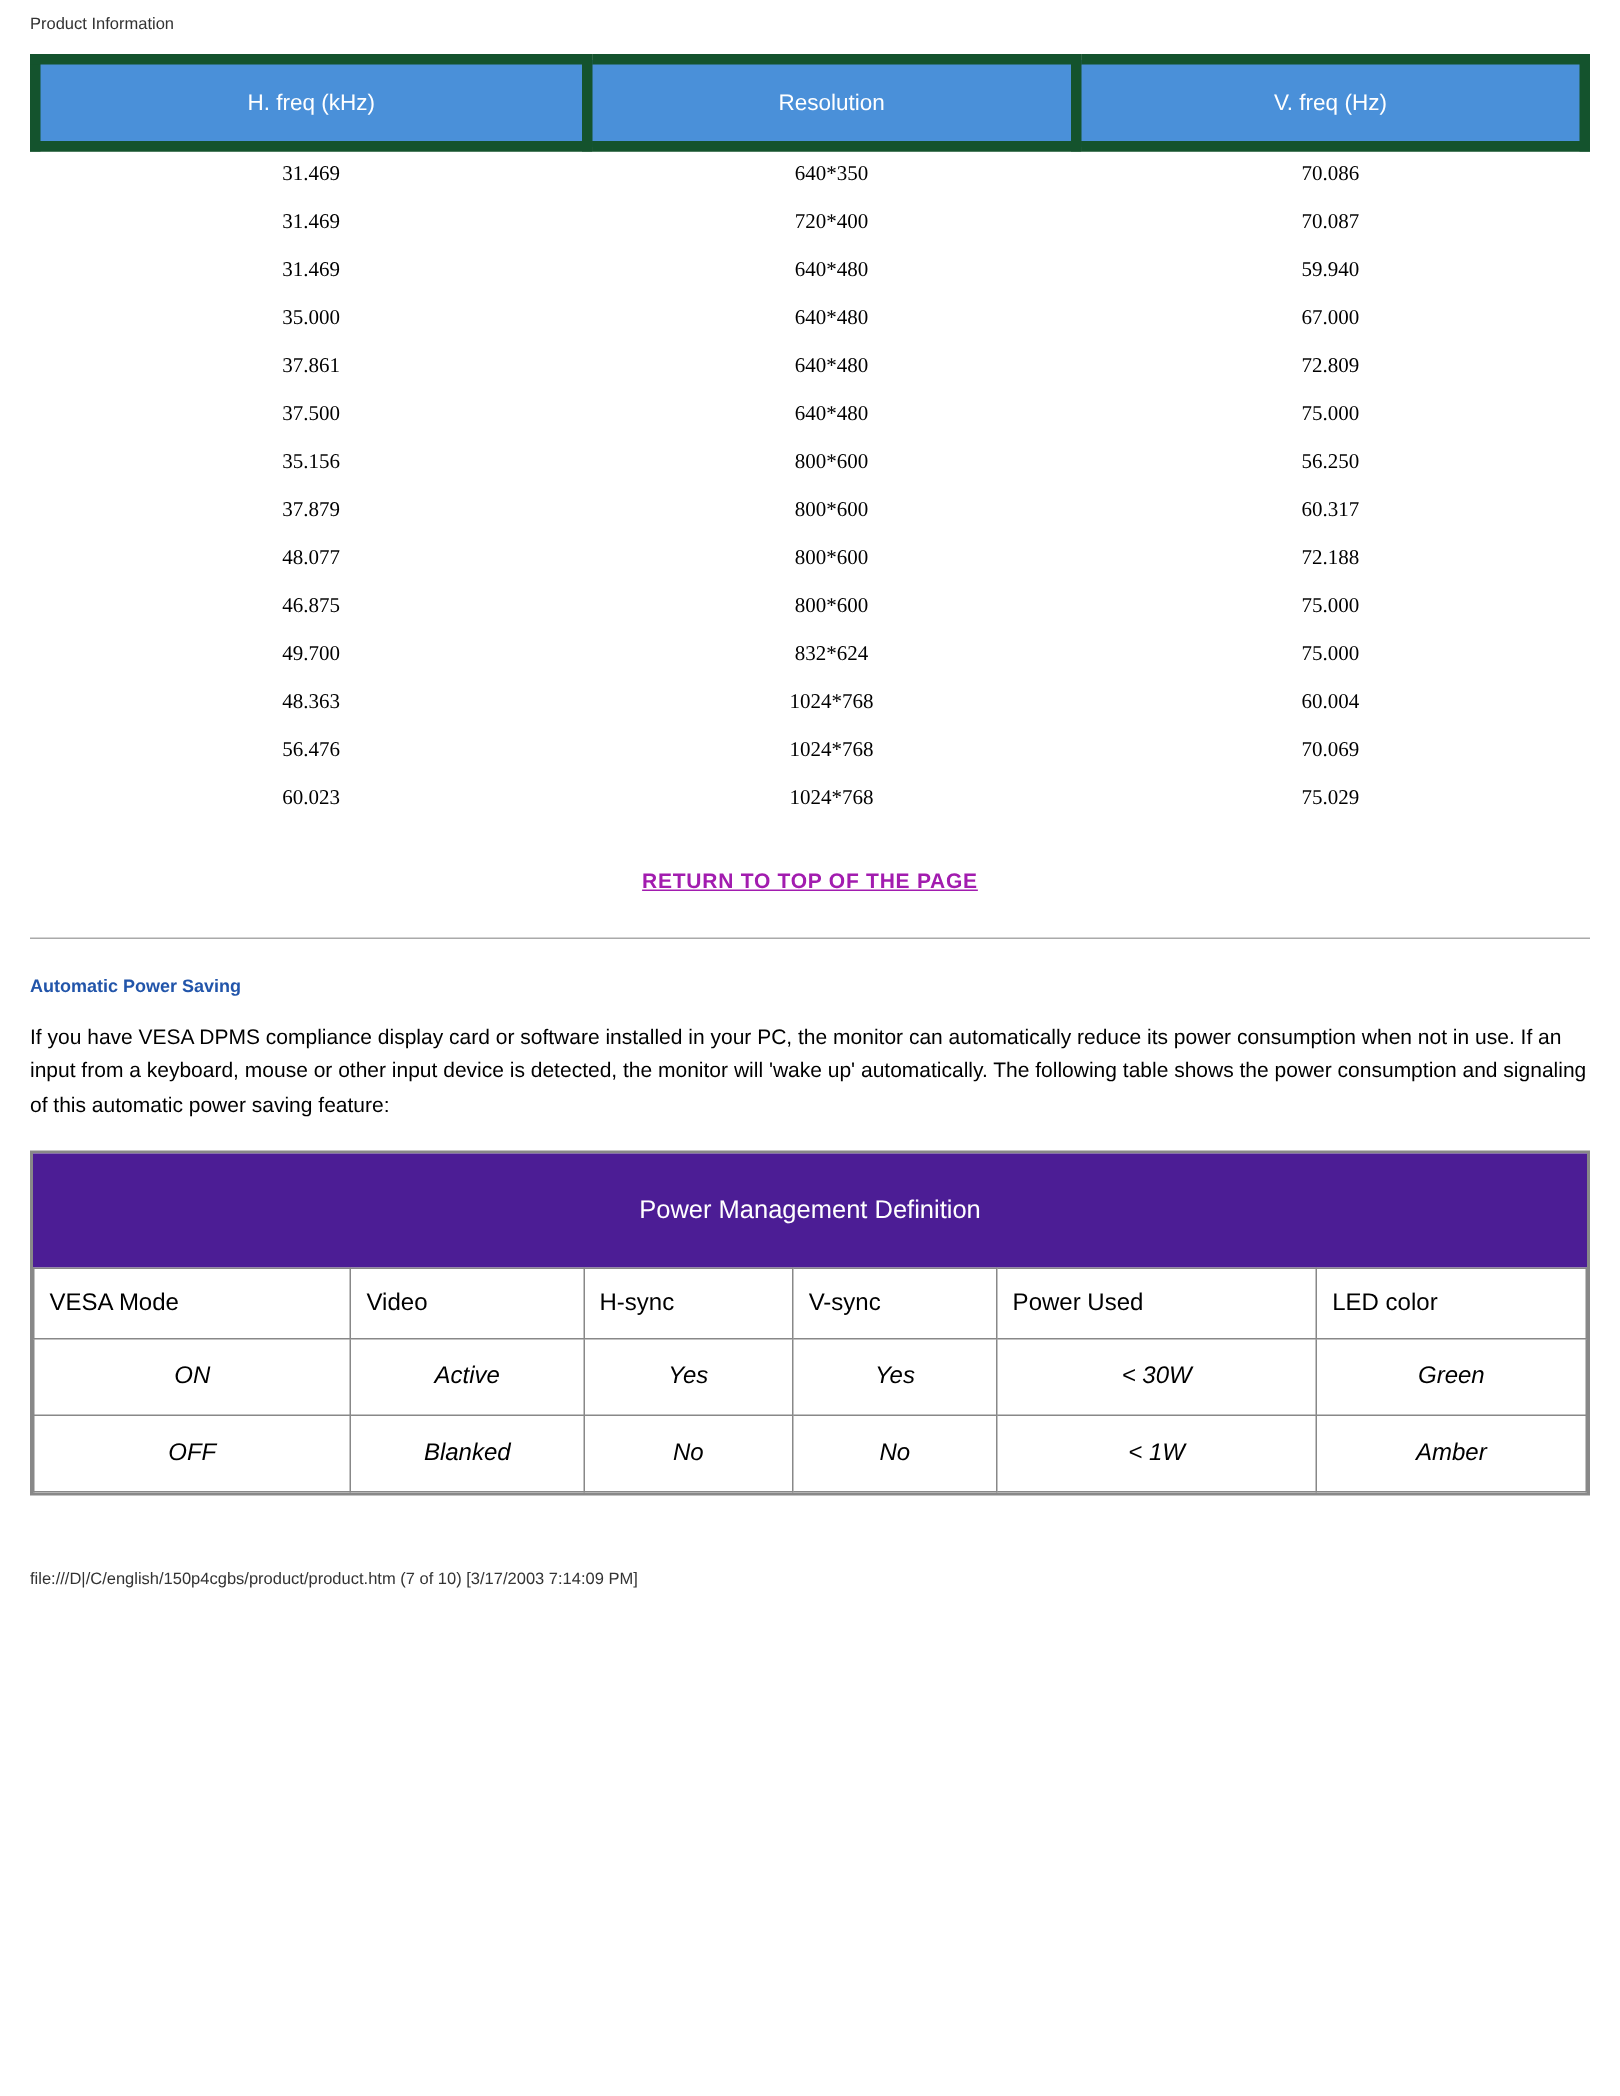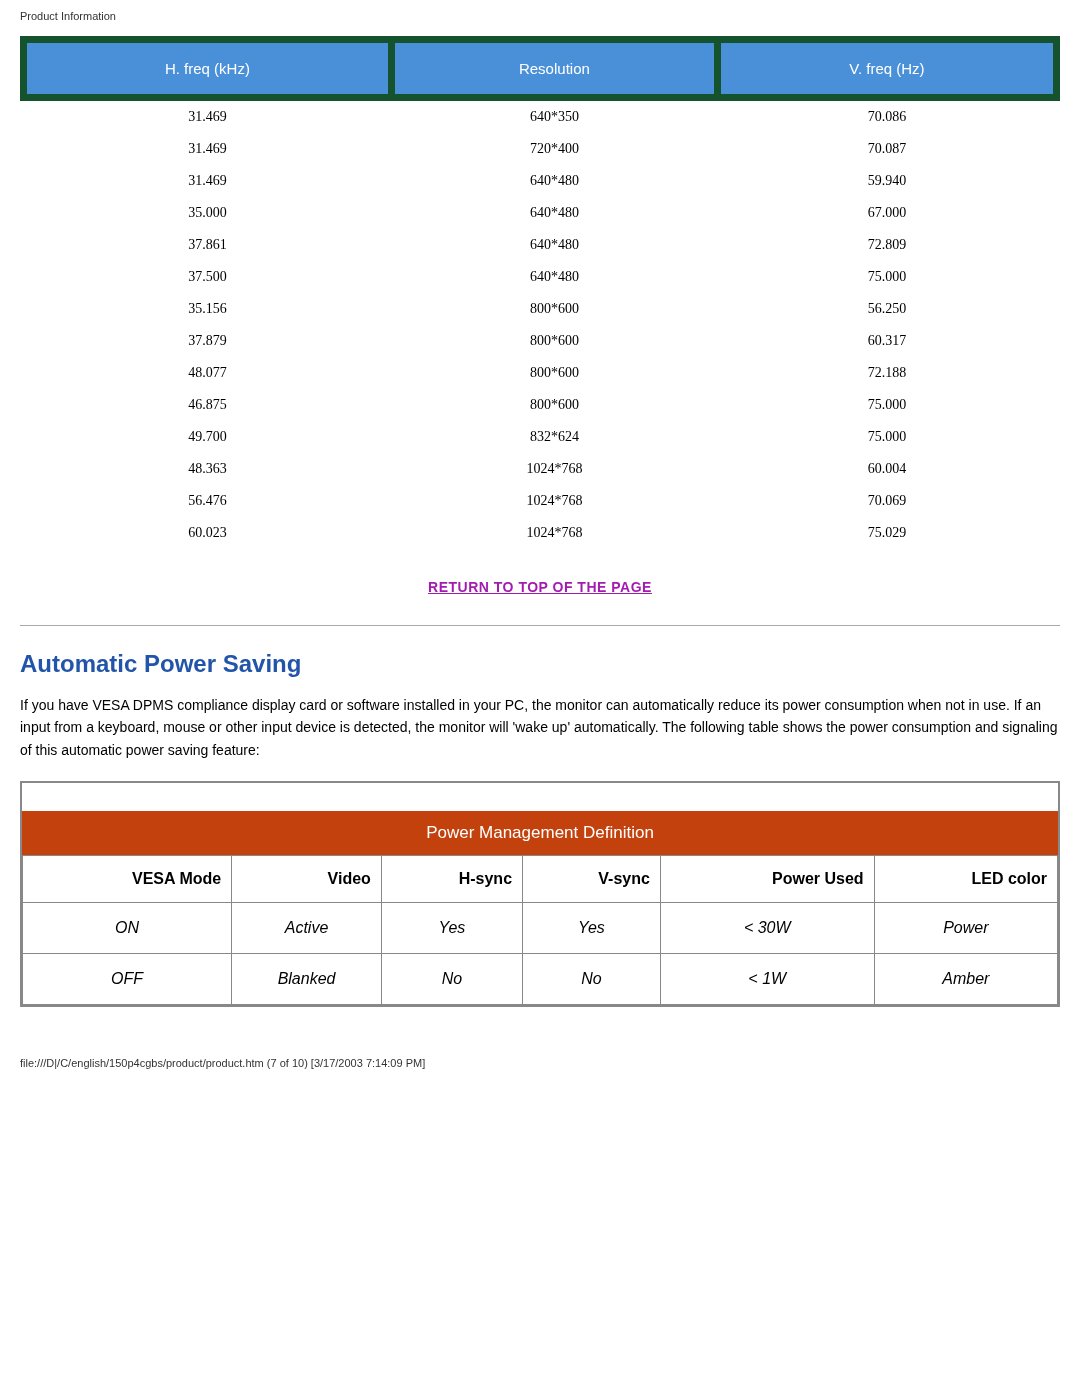--- a/index.html
+++ b/index.html
@@ -66,57 +66,56 @@
     
     .divider {
       border: none;
       border-top: 1px solid #aaa;
       margin-bottom: 24px;
     }
 
     
     .section-heading {
       color: #2255aa;
-      font-size: 24px;
+      font-size: 12px;
       font-weight: bold;
       margin-bottom: 16px;
     }
 
     
     .description-text {
       font-size: 14px;
       line-height: 1.6;
       margin-bottom: 20px;
       color: #000;
     }
 
     
     .power-table-wrapper {
       border: 2px solid #888;
       margin-bottom: 30px;
     }
     .power-table-header {
-      background-color: #c2410c;
+      background-color: #4c1d95;
       color: #fff;
       text-align: center;
-      padding: 12px;
+      padding: 28px;
       font-size: 17px;
       font-weight: normal;
-      margin-top: 28px;
     }
     .power-table {
       width: 100%;
       border-collapse: collapse;
     }
     .power-table th {
       border: 1px solid #888;
       padding: 14px 10px;
-      text-align: right;
+      text-align: left;
       font-size: 16px;
-      font-weight: bold;
+      font-weight: normal;
       background: #fff;
     }
     .power-table td {
       border: 1px solid #888;
       padding: 16px 10px;
       text-align: center;
       font-size: 16px;
       background: #fff;
       font-style: italic;
     }
@@ -239,21 +238,21 @@
           <th>LED color</th>
         </tr>
     </thead>
     <tbody id="power-body">
     <tr>
           <td>ON</td>
           <td>Active</td>
           <td>Yes</td>
           <td>Yes</td>
           <td>&lt; 30W</td>
-          <td>Power</td>
+          <td>Green</td>
         </tr>
         <tr>
           <td>OFF</td>
           <td>Blanked</td>
           <td>No</td>
           <td>No</td>
           <td>&lt; 1W</td>
           <td>Amber</td>
         </tr>
       </tbody>

